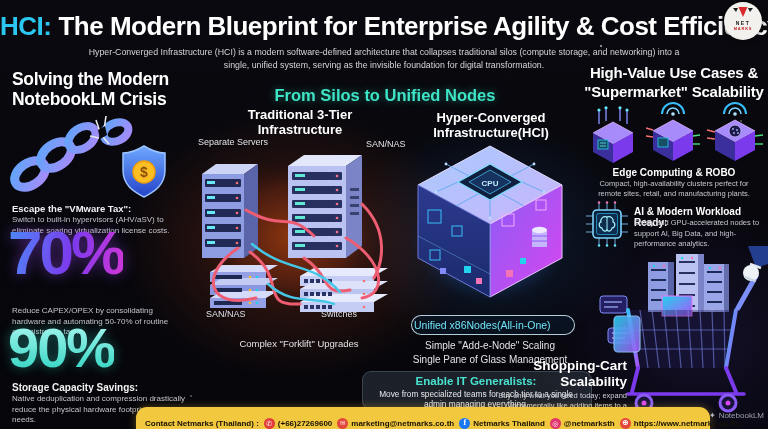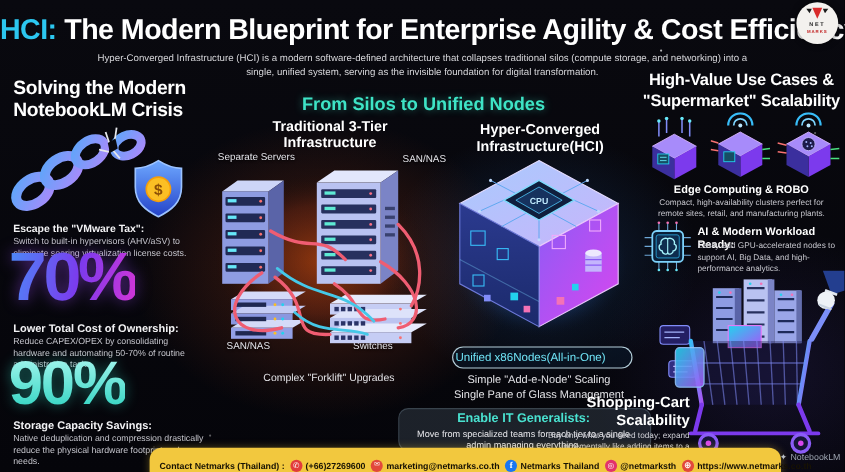--- a/index.html
+++ b/index.html
@@ -129,21 +129,20 @@
     <path d="M138,36 c8,5 15,7 21,7 v17 c0,14 -9,21 -21,27 c-12,-6 -21,-13 -21,-27 v-17 c6,0 13,-2 21,-7 z" fill="url(#shieldG)" stroke="#9cc3ff" stroke-width="1.5"></path>
     <circle cx="138" cy="62" r="11" fill="#fbc row"></circle>
     <circle cx="138" cy="62" r="11" fill="#fbbf24" stroke="#f59e0b" stroke-width="1.5"></circle>
     <text x="138" y="67" font-size="14" font-weight="bold" fill="#8a4d06" text-anchor="middle">$</text>
   </svg>
 
   <div class="abs mini-title vmware-title">Escape the "VMware Tax":</div>
   <div class="abs body-text vmware-body">Switch to built-in hypervisors (AHV/aSV) to eliminate soaring virtualization license costs.</div>
 
   <div class="abs stat70">70%</div>
-  <div class="abs mini-title tco-title">Lower Total Cost of Ownership:</div>
   <div class="abs body-text tco-body">Reduce CAPEX/OPEX by consolidating hardware and automating 50-70% of routine administrative tasks.</div>
 
   <div class="abs stat90">90%</div>
   <div class="abs mini-title storage-title">Storage Capacity Savings:</div>
   <div class="abs body-text storage-body">Native deduplication and compression drastically reduce the physical hardware footprint and power needs.</div>
 
   <div class="abs center-heading">From Silos to Unified Nodes</div>
   <div class="abs trad-title">Traditional 3-Tier Infrastructure</div>
   <div class="abs hci-title">Hyper-Converged Infrastructure(HCI)</div>
 

